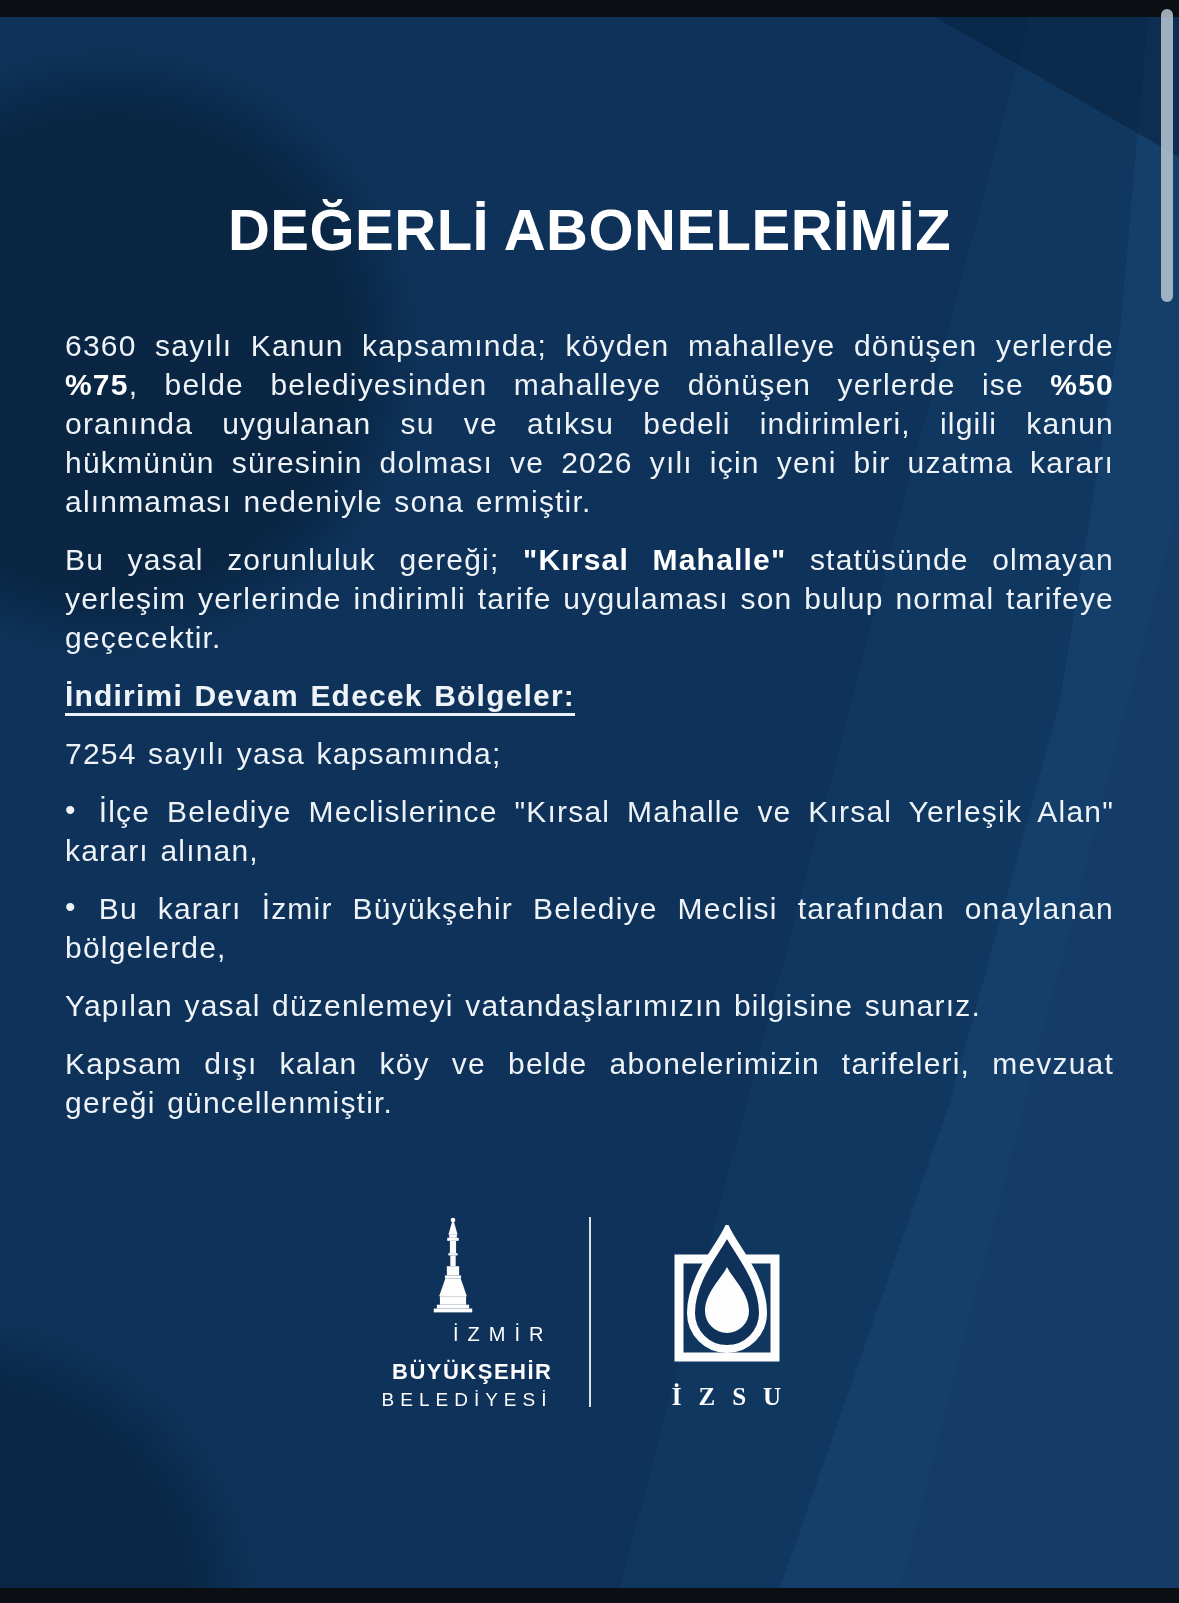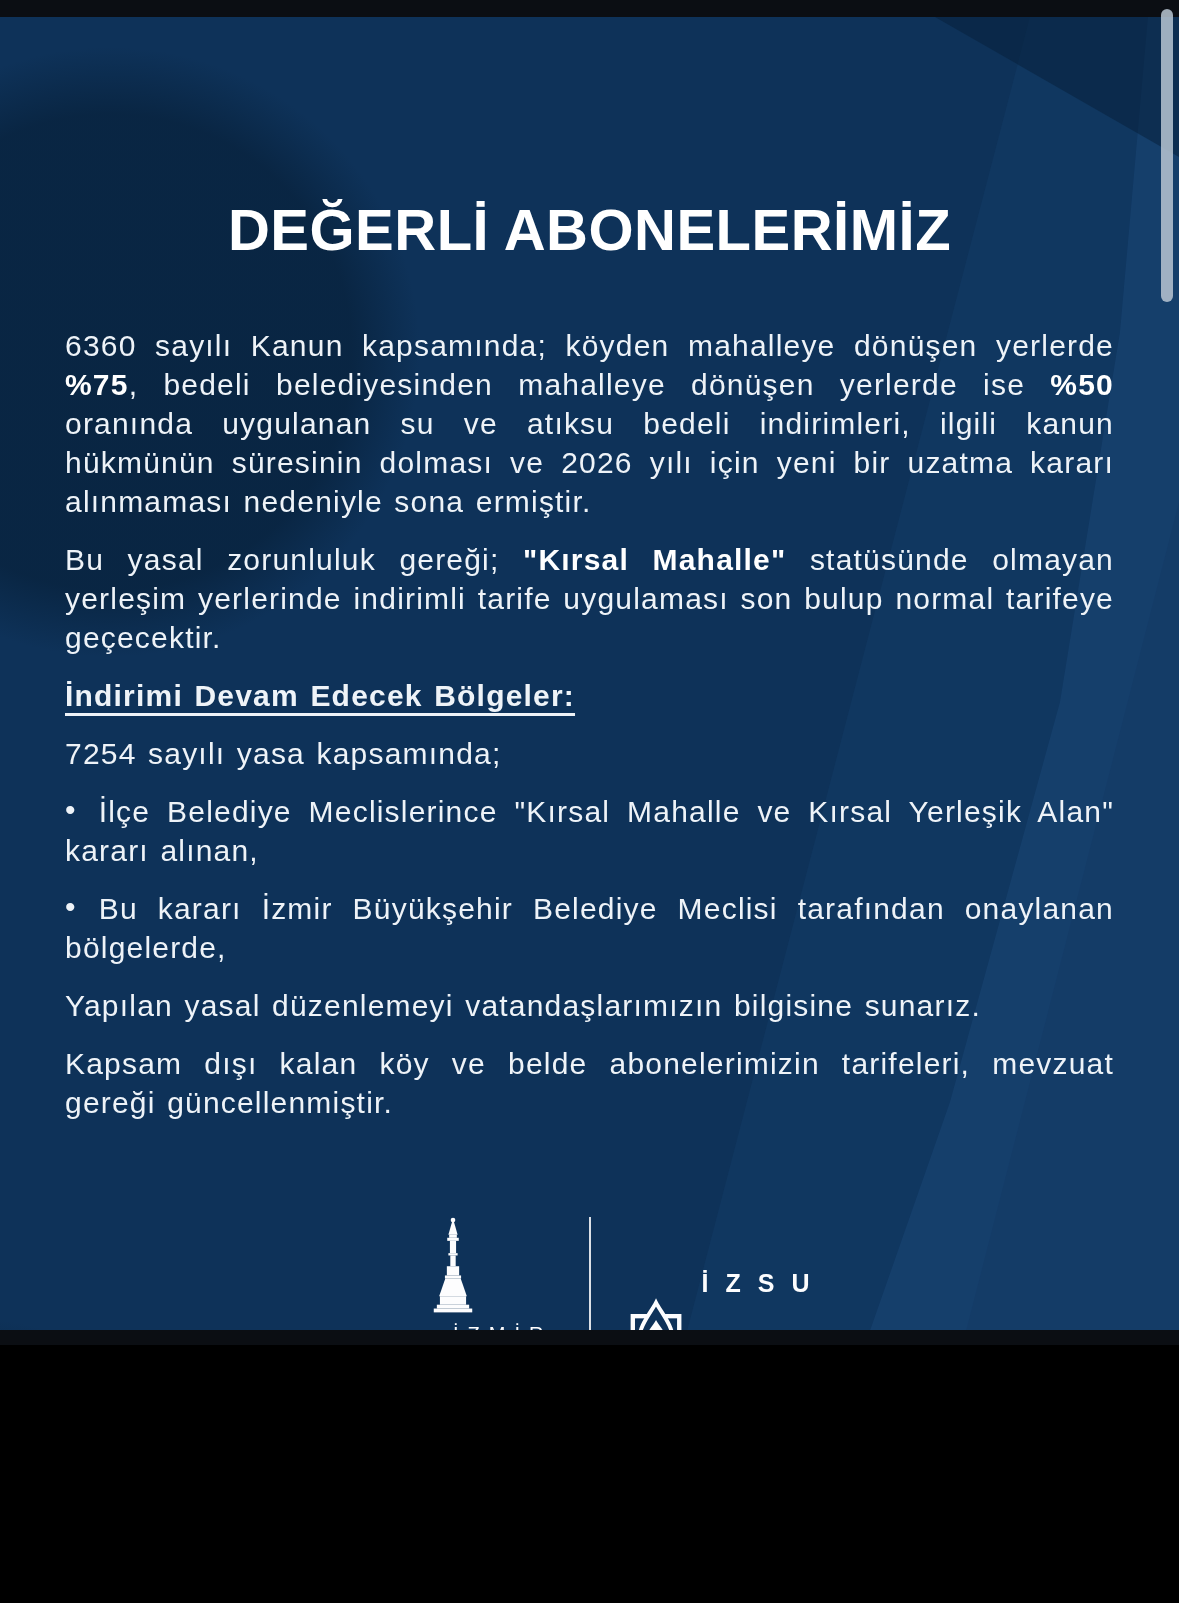--- a/index.html
+++ b/index.html
@@ -1,18 +1,18 @@
 <!DOCTYPE html>
 <html lang="tr" style="--background-navy: #0e3259; --background-dark: #092542; --band-light: #1c4a7d; --letterbox-black: #0b0e13; --text: #eef3f8; --scrollbar: #b9c6d2;"><head>
 <meta charset="utf-8">
 <style>
   html,body{margin:0;padding:0;background:#000;}
   .page{
     position:relative;
-    width:1179px;height:1345px;
+    width:1179px;height:1603px;
     margin:0 auto;
     overflow:hidden;
     font-family:"Liberation Sans","DejaVu Sans",sans-serif;
     color:var(--text,#eef3f8);
     background:var(--letterbox-black,#0b0e13);
   }
   .bar{position:absolute;left:0;right:0;background:var(--letterbox-black,#0b0e13);z-index:4;}
   .bar.top{top:0;height:17px;}
   .bar.bottom{bottom:0;height:15px;}
   .canvas{
@@ -80,21 +80,21 @@
   .footer{
     display:flex;justify-content:center;align-items:flex-end;
     gap:36px;margin-top:95px;position:relative;z-index:2;
   }
   .muni{width:200px;text-align:right;color:#fdfdfe;}
   .muni svg{display:block;margin:0 auto 6px;}
   .muni-l1{font-size:20px;letter-spacing:9px;padding-left:9px;}
   .muni-l2{font-size:22px;font-weight:700;letter-spacing:1.5px;margin-top:13px;}
   .muni-l3{font-size:19px;letter-spacing:6px;padding-left:6px;margin-top:4px;}
   .logo-divider{width:2px;background:rgba(255,255,255,.85);align-self:stretch;margin-bottom:4px;}
-  .izsu{width:200px;display:flex;}
+  .izsu{width:200px;display:flex;flex-direction:column;align-items:center;font-family:Liberation Serif, serif;}
   .izsu-label{font-size:25px;font-weight:700;letter-spacing:17px;padding-left:17px;margin-top:8px;color:#fdfdfe;}
   
   .scrollbar-thumb{
     position:absolute;top:9px;right:6px;width:12px;height:293px;
     border-radius:7px;background:var(--scrollbar,#b9c6d2);opacity:.85;z-index:6;
   }
 </style>
 </head>
 <body>
 
@@ -106,21 +106,21 @@
       <div class="bg-arc-top"></div>
       <div class="bg-arc-bottom"></div>
       <div class="bg-band-b"></div>
       <div class="bg-band-a"></div>
       <div class="bg-corner-dark"></div>
     </div>
 
     <div class="content">
       <h1 class="title">DEĞERLİ ABONELERİMİZ</h1>
 
-      <p class="body just"><span>6360 sayılı Kanun kapsamında; köyden mahalleye dönüşen yerlerde </span><strong>%75</strong><span>, bedeli belediyesinden mahalleye dönüşen yerlerde ise </span><strong>%50</strong><span> oranında uygulanan su ve atıksu bedeli indirimleri, ilgili kanun hükmünün süresinin dolması ve 2026 yılı için yeni bir uzatma kararı alınmaması nedeniyle sona ermiştir.</span></p>
+      <p class="body just"><span>6360 sayılı Kanun kapsamında; köyden mahalleye dönüşen yerlerde </span><strong>%75</strong><span>, belde belediyesinden mahalleye dönüşen yerlerde ise </span><strong>%50</strong><span> oranında uygulanan su ve atıksu bedeli indirimleri, ilgili kanun hükmünün süresinin dolması ve 2026 yılı için yeni bir uzatma kararı alınmaması nedeniyle sona ermiştir.</span></p>
 
       <p class="body just"><span>Bu yasal zorunluluk gereği; </span><strong>"Kırsal Mahalle"</strong><span> statüsünde olmayan yerleşim yerlerinde indirimli tarife uygulaması son bulup normal tarifeye geçecektir.</span></p>
 
       <p class="body heading-underline"><span class="underlined">İndirimi Devam Edecek Bölgeler:</span></p>
 
       <p class="body">7254 sayılı yasa kapsamında;</p>
 
       <p class="body just"><span class="bullet">•</span><span>İlçe Belediye Meclislerince "Kırsal Mahalle ve Kırsal Yerleşik Alan" kararı alınan,</span></p>
 
       <p class="body just"><span class="bullet">•</span><span>Bu kararı İzmir Büyükşehir Belediye Meclisi tarafından onaylanan bölgelerde,</span></p>

